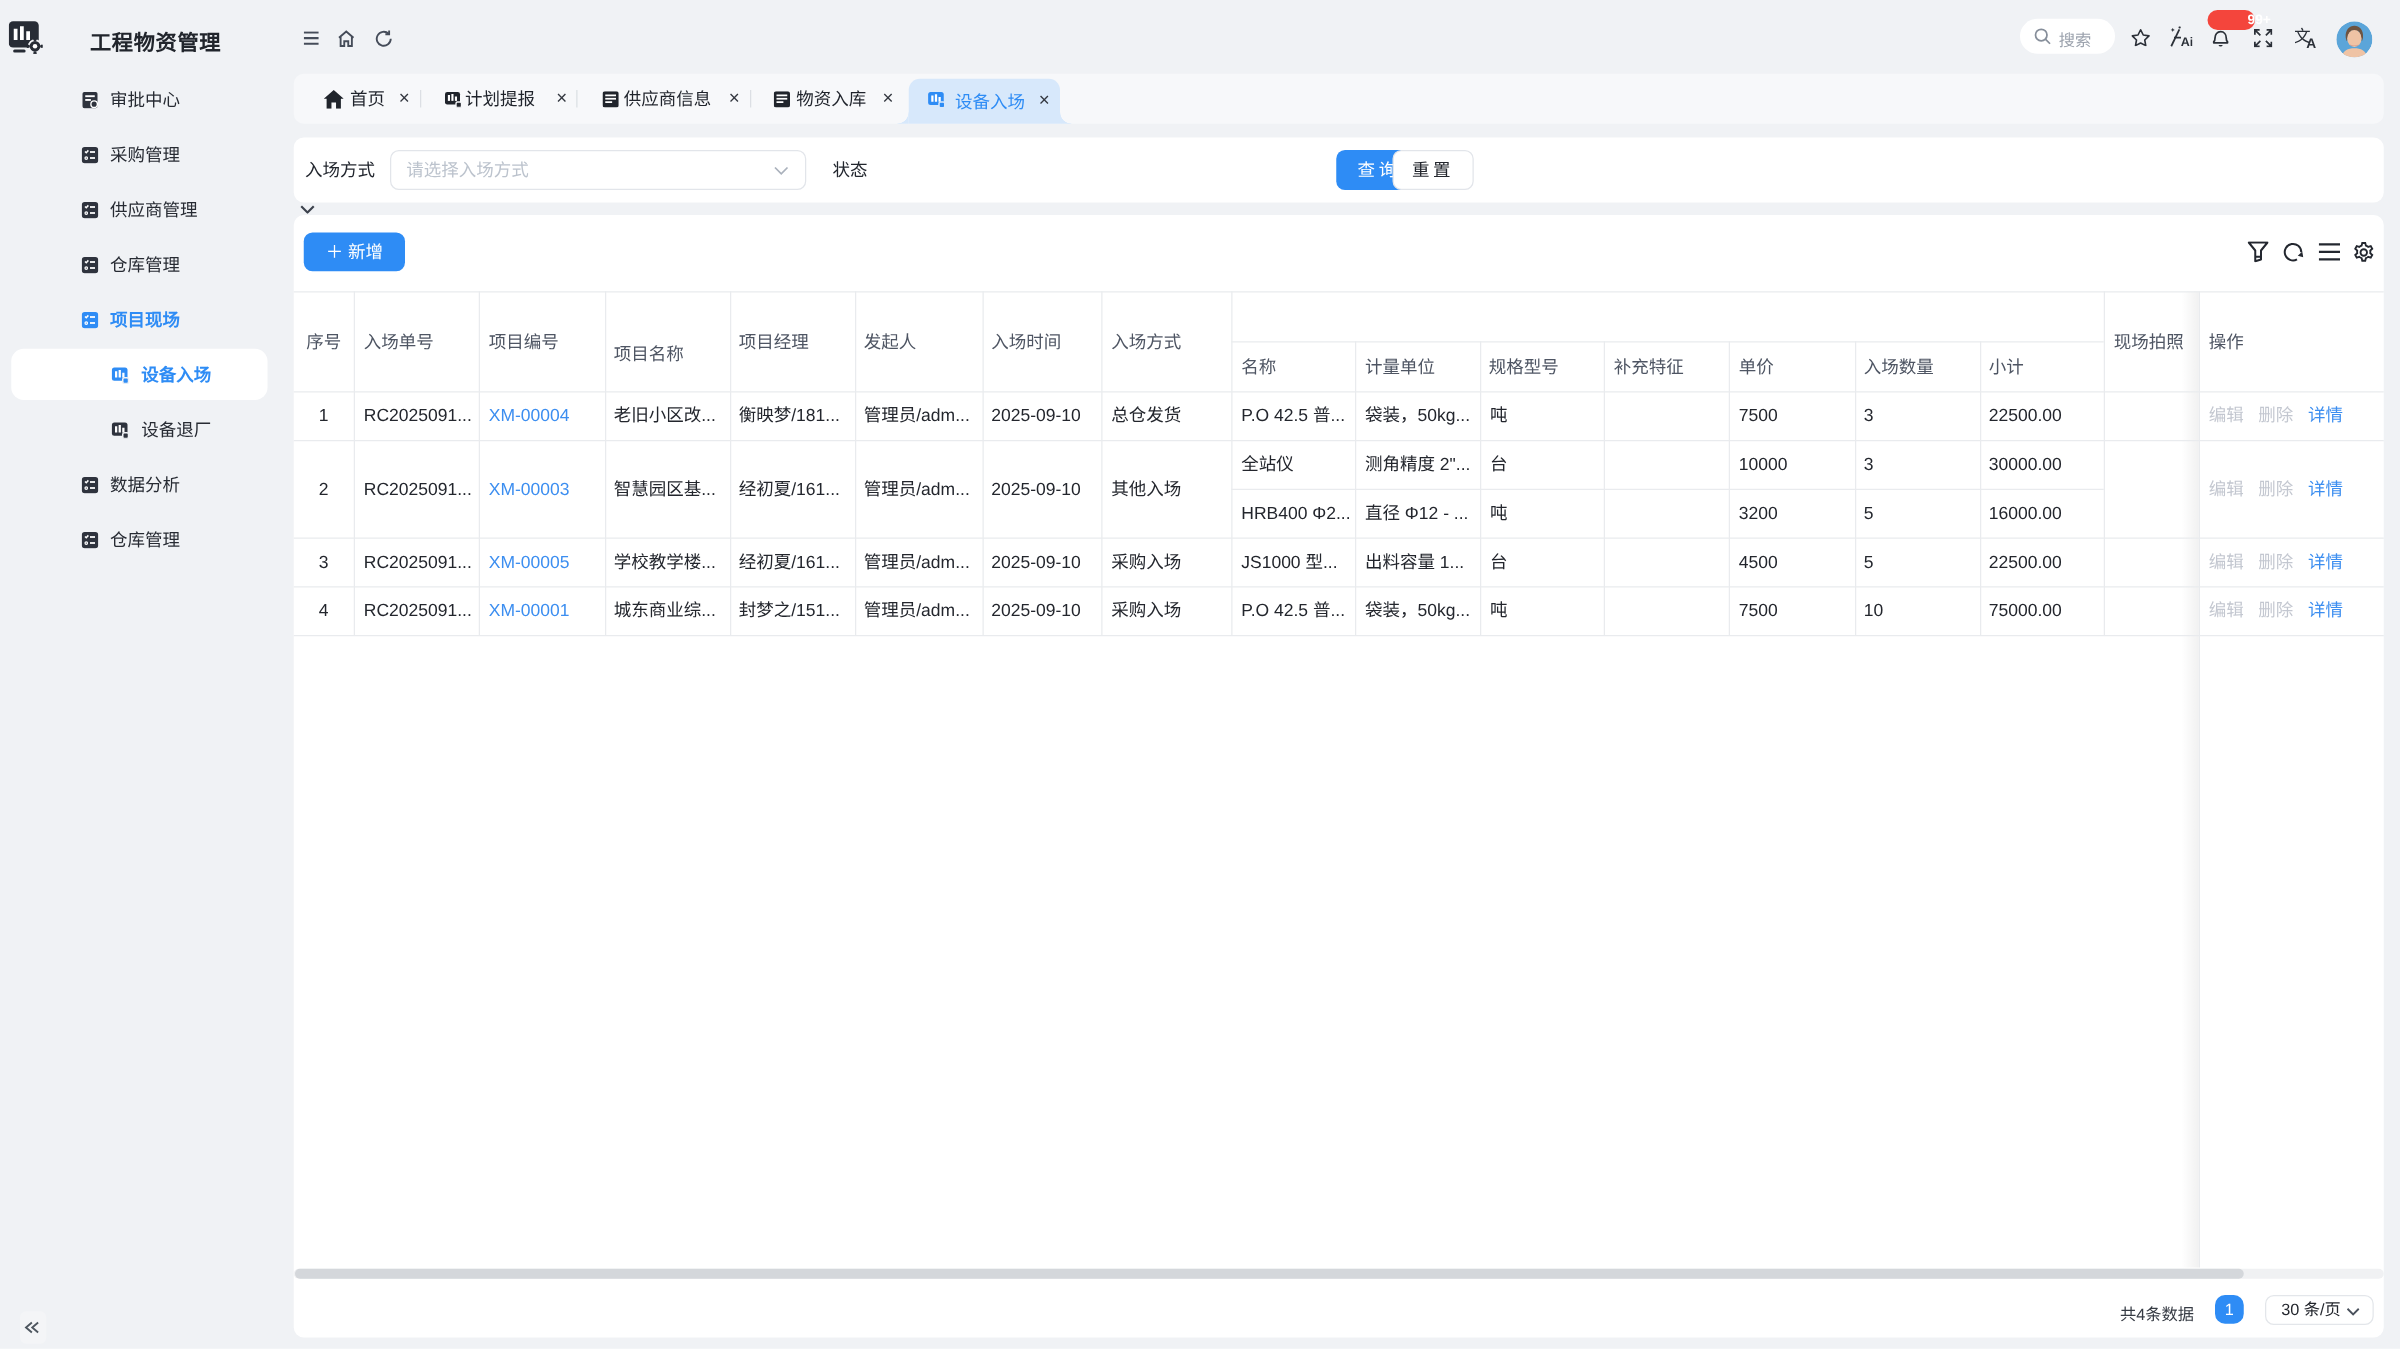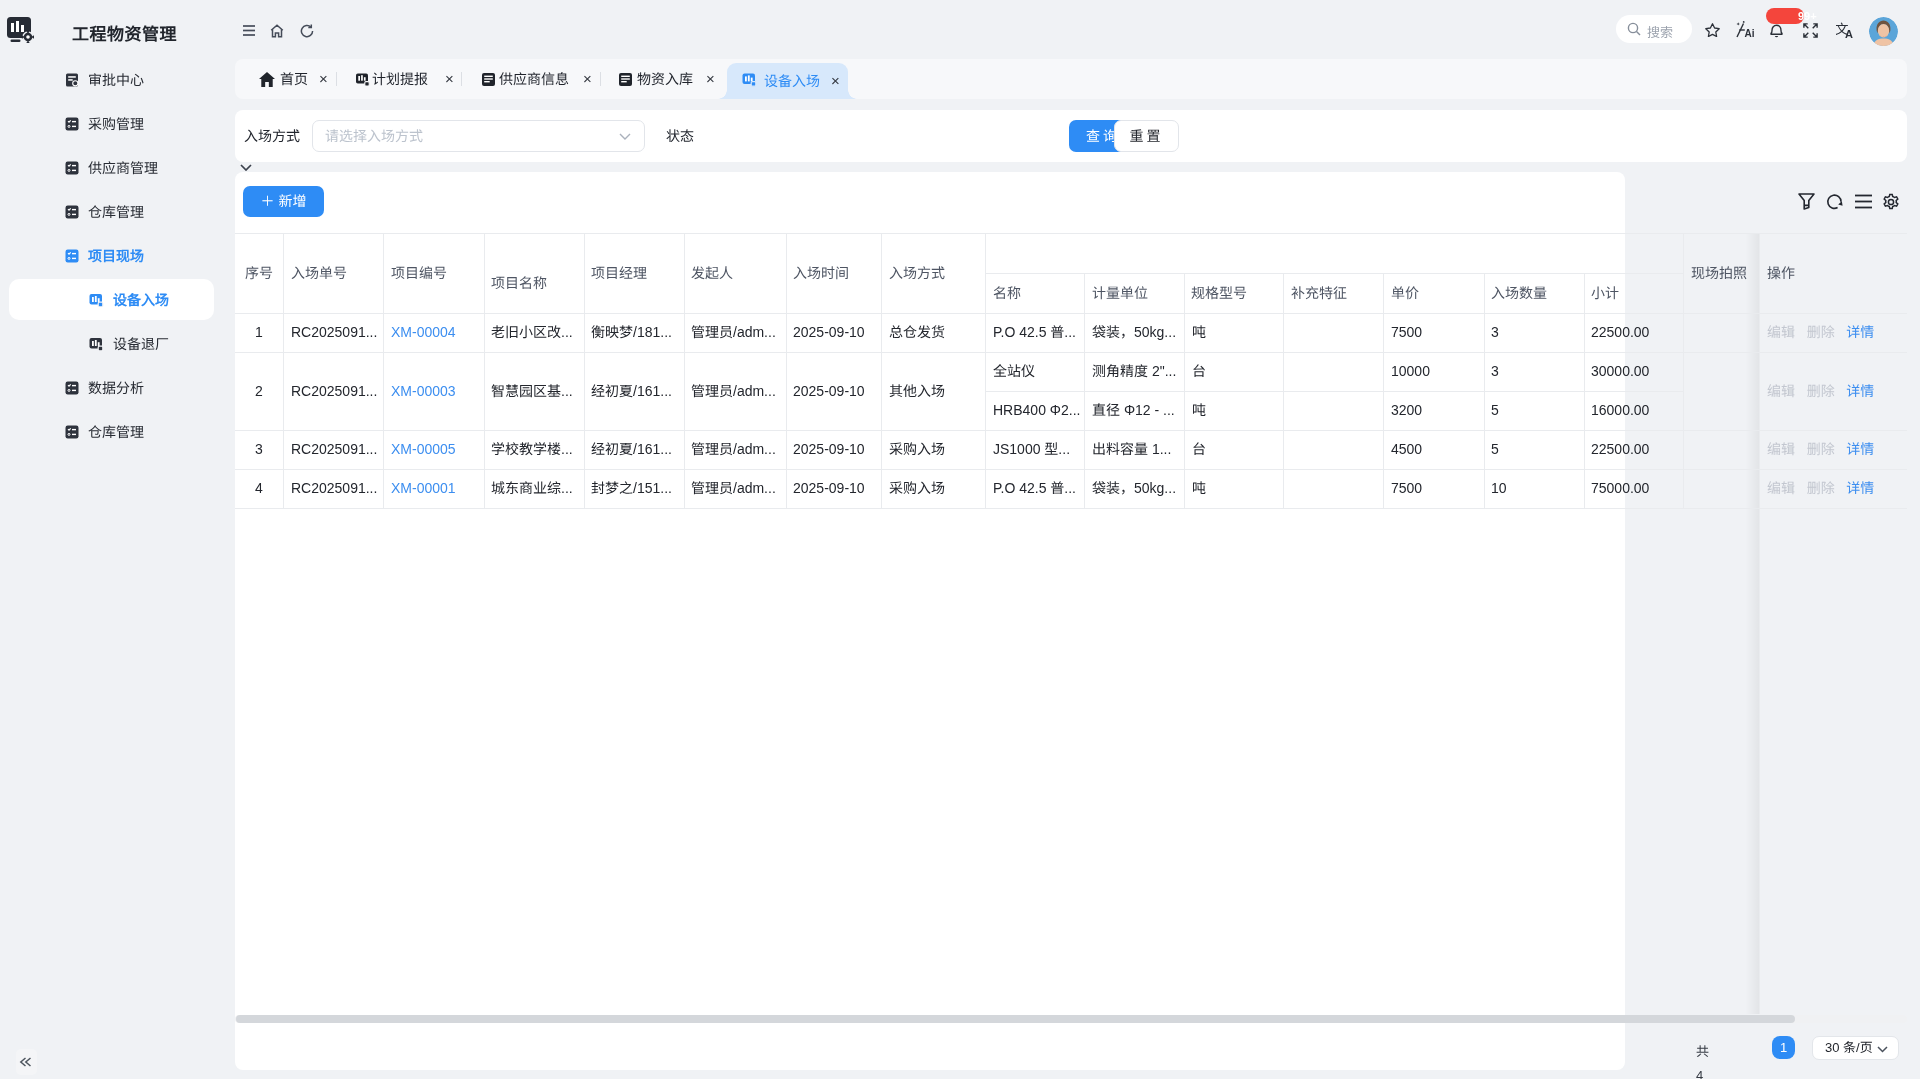--- a/index.html
+++ b/index.html
@@ -37,21 +37,21 @@
   .atab .fl.r { right:-9px; background:radial-gradient(circle 9px at 100% 0, rgba(0,0,0,0) 0 8.5px, #d7e8fb 9px); }
   
   .fcard { left:235px; top:110px; width:1672px; height:52px; background:#fff; border-radius:8px; }
   .flabel { position:absolute; top:0; line-height:52px; font-size:14px; color:#22262e; }
   .fsel { position:absolute; top:10px; height:32px; background:#fff; border:1px solid #e2e5ea; border-radius:7px; }
   .fsel span { position:absolute; left:12px; top:0; line-height:30px; font-size:14px; color:#bcc3cd; }
   .btn { position:absolute; top:10px; height:32px; border-radius:7px; font-size:14px; text-align:center; line-height:32px; letter-spacing:3px; }
   .btn.primary { background:#2e8cf5; color:#fff; }
   .btn.plain { background:#fff; border:1px solid #e2e5ea; color:#23262d; line-height:30px; }
   
-  .tcard { left:235px; top:172px; width:1390px; height:898px; background:#fff; border-radius:8px; }
+  .tcard { left:235px; top:172px; width:1672px; height:898px; background:#fff; border-radius:8px; }
   .addbtn { position:absolute; left:8px; top:14px; width:81px; height:31px; background:#2e8cf5; border-radius:7px; color:#fff; font-size:14px; text-align:center; line-height:31px; }
   .topicon { position:absolute; top:21px; color:#272c34; }
   
   .vl { position:absolute; width:1px; background:#e9ebee; }
   .hl { position:absolute; height:1px; background:#e9ebee; }
   .hcell { position:absolute; font-size:14px; color:#4e5563; white-space:nowrap; }
   .dcell { position:absolute; font-size:14px; color:#23262d; white-space:nowrap; }
   .dcell.link { color:#3c8ef0; }
   .op-dis { color:#c3c7d0; }
   .op-lnk { color:#3c8ef0; }

